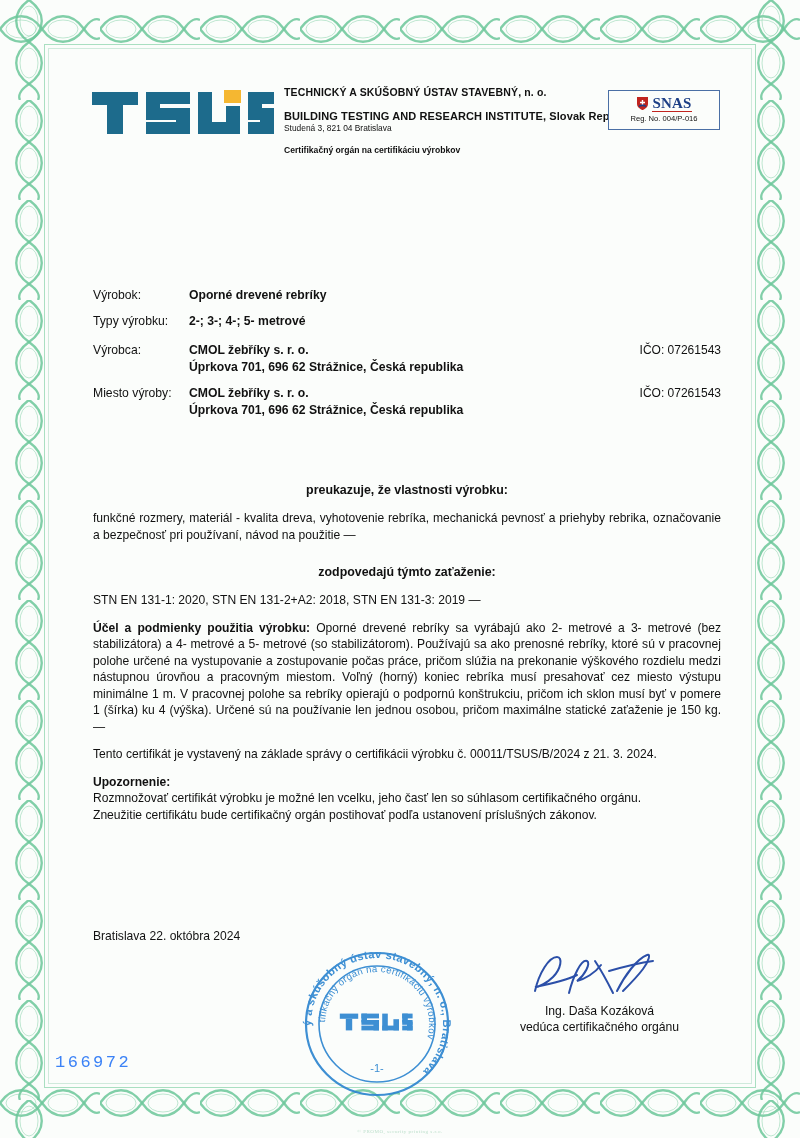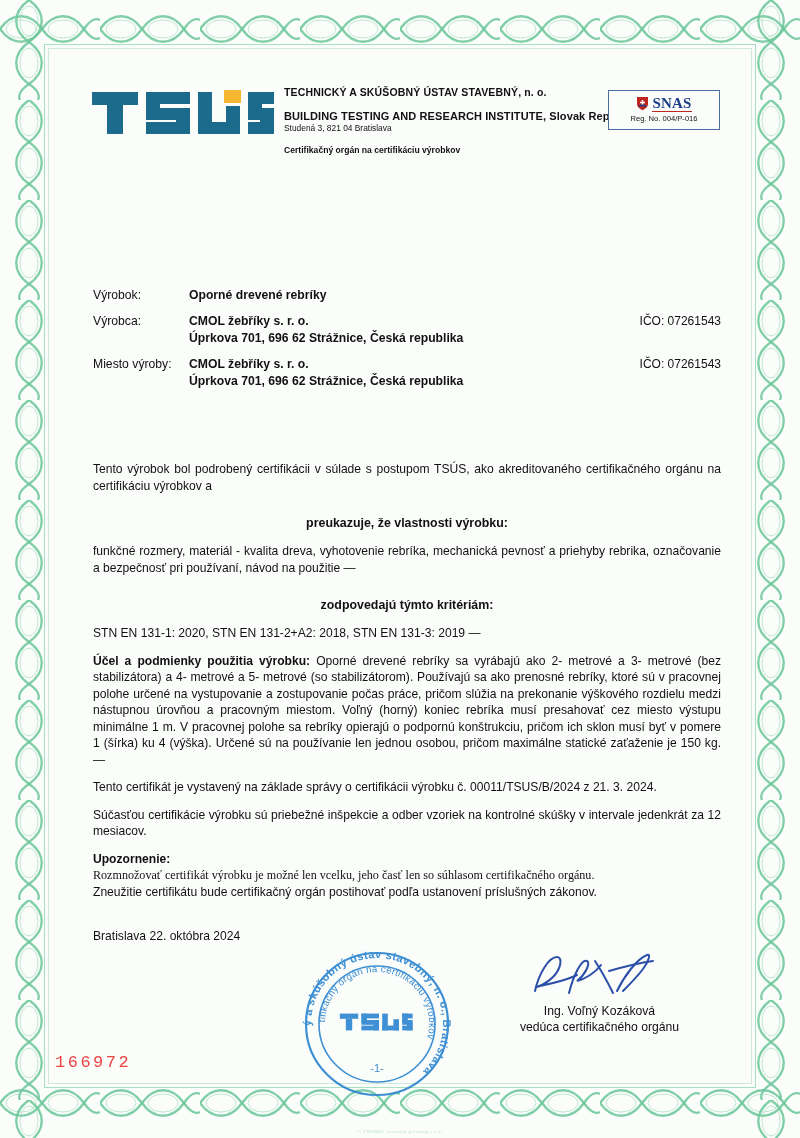--- a/index.html
+++ b/index.html
@@ -265,21 +265,21 @@
   }
 
   
   .serial {
     position: absolute;
     left: 55px;
     top: 1053px;
     font-family: "Liberation Mono", monospace;
     font-size: 17px;
     letter-spacing: 2.5px;
-    color: #ef4444;
+    color: #3b82f6;
   }
 </style>
 </head>
 <body>
 
 <div class="page">
 
   <svg class="border-wave border-top" viewBox="0 0 800 42" preserveAspectRatio="none">
     <defs>
       <pattern id="gwTop" width="100" height="42" patternUnits="userSpaceOnUse">
@@ -372,20 +372,26 @@
 
     <div class="fields">
 
       <div class="field-row">
         <div class="field-label">Výrobok:</div>
         <div class="field-value">
           <span class="v1">Oporné drevené rebríky</span>
         </div>
       </div>
 
+      <div class="field-row" style="margin-bottom:12px;">
+        <div class="field-label">Typy výrobku:</div>
+        <div class="field-value">
+          <span class="v1">2-; 3-; 4-; 5- metrové</span>
+        </div>
+      </div>
 
       <div class="field-row">
         <div class="field-label">Výrobca:</div>
         <div class="field-value">
           <span class="v1">CMOL žebříky s. r. o.</span>
           <span class="v2">Úprkova 701, 696 62 Strážnice, Česká republika</span>
         </div>
         <div class="field-extra">IČO: 07261543</div>
       </div>
 
@@ -394,60 +400,58 @@
         <div class="field-value">
           <span class="v1">CMOL žebříky s. r. o.</span>
           <span class="v2">Úprkova 701, 696 62 Strážnice, Česká republika</span>
         </div>
         <div class="field-extra">IČO: 07261543</div>
       </div>
     </div>
 
     <div class="body-area">
 
-      <p class="para">Tento výrobok bol podrobený certifikácii v súlade s postupom TSÚS, ako akreditovaného certifikačného orgánu na certifikáciu výrobkov a</p>
 
       <p class="center">preukazuje, že vlastnosti výrobku:</p>
 
       <p class="para">funkčné rozmery, materiál - kvalita dreva, vyhotovenie rebríka, mechanická pevnosť a priehyby rebrika, označovanie a bezpečnosť pri používaní, návod na použitie —</p>
 
-      <p class="center">zodpovedajú týmto kritériám:</p>
+      <p class="center">zodpovedajú týmto zaťaženie:</p>
 
       <p class="para plain">STN EN 131-1: 2020,  STN EN 131-2+A2: 2018, STN EN 131-3: 2019 —</p>
 
       <p class="para">
         <span class="b">Účel a podmienky použitia výrobku:</span><span> Oporné drevené rebríky sa vyrábajú ako 2- metrové a 3- metrové (bez stabilizátora) a 4- metrové a 5- metrové (so stabilizátorom). Používajú sa ako prenosné rebríky, ktoré sú v pracovnej polohe určené na vystupovanie a zostupovanie počas práce, pričom slúžia na prekonanie výškového rozdielu medzi nástupnou úrovňou a pracovným miestom. Voľný (horný) koniec rebríka musí presahovať cez miesto výstupu minimálne 1 m. V pracovnej polohe sa rebríky opierajú o podpornú konštrukciu, pričom ich sklon musí byť v pomere 1 (šírka) ku 4 (výška). Určené sú na používanie len jednou osobou, pričom maximálne statické zaťaženie je 150 kg.  —</span>
       </p>
 
       <p class="para">Tento certifikát je vystavený na základe správy o certifikácii výrobku č.  00011/TSUS/B/2024 z 21. 3. 2024.</p>
 
 
-      <p class="para">Súčasťou certifikácie výrobku sú priebežné inšpekcie a odber vzoriek na kontrolné skúšky v intervale jedenkrát za 12 mesiacov.</p>
 
       <p class="para plain" style="margin-bottom:0;"><span class="b">Upozornenie:</span></p>
-      <p class="para plain" style="margin-bottom:0;font-family:Liberation Serif, serif;">Rozmnožovať certifikát výrobku je možné len vcelku, jeho časť len so súhlasom certifikačného orgánu.</p>
+      <p class="para plain" style="margin-bottom:0;">Rozmnožovať certifikát výrobku je možné len vcelku, jeho časť len so súhlasom certifikačného orgánu.</p>
       <p class="para plain">Zneužitie certifikátu bude certifikačný orgán postihovať podľa ustanovení príslušných zákonov.</p>
     </div>
 
     <div class="closing">
       <div class="place-date">Bratislava 22. októbra 2024</div>
 
       <div class="sign-block">
         <svg class="sign-scribble" width="150" height="48" viewBox="0 0 150 48">
           <g fill="none" stroke="#2b4fa8" stroke-width="2" stroke-linecap="round">
             <path d="M10,40 C14,22 24,6 32,6 C38,6 36,18 28,26 C22,32 14,36 10,36
                      C20,34 40,30 52,24"></path>
             <path d="M44,42 C48,26 56,8 62,10 C66,12 60,24 52,30 C60,28 70,22 76,14"></path>
             <path d="M70,10 C78,22 84,34 88,42"></path>
             <path d="M92,40 C100,24 112,8 122,4 C126,2 124,10 118,18
                      C112,26 104,34 98,40"></path>
             <path d="M84,20 C98,16 114,12 128,10"></path>
           </g>
         </svg>
-        <div class="sign-name">Ing. Voľný Kozáková</div>
+        <div class="sign-name">Ing. Daša Kozáková</div>
         <div class="sign-role">vedúca certifikačného orgánu</div>
       </div>
     </div>
 
     <svg class="stamp" viewBox="0 0 160 160">
       <defs>
         <path id="stampOuter" d="M80,80 m-66,0 a66,66 0 1,1 132,0 a66,66 0 1,1 -132,0"></path>
         <path id="stampInner" d="M80,80 m-52,0 a52,52 0 1,1 104,0 a52,52 0 1,1 -104,0"></path>
       </defs>
       <circle cx="80" cy="80" r="71" fill="none" stroke="#2e86d0" stroke-width="2.2"></circle>

